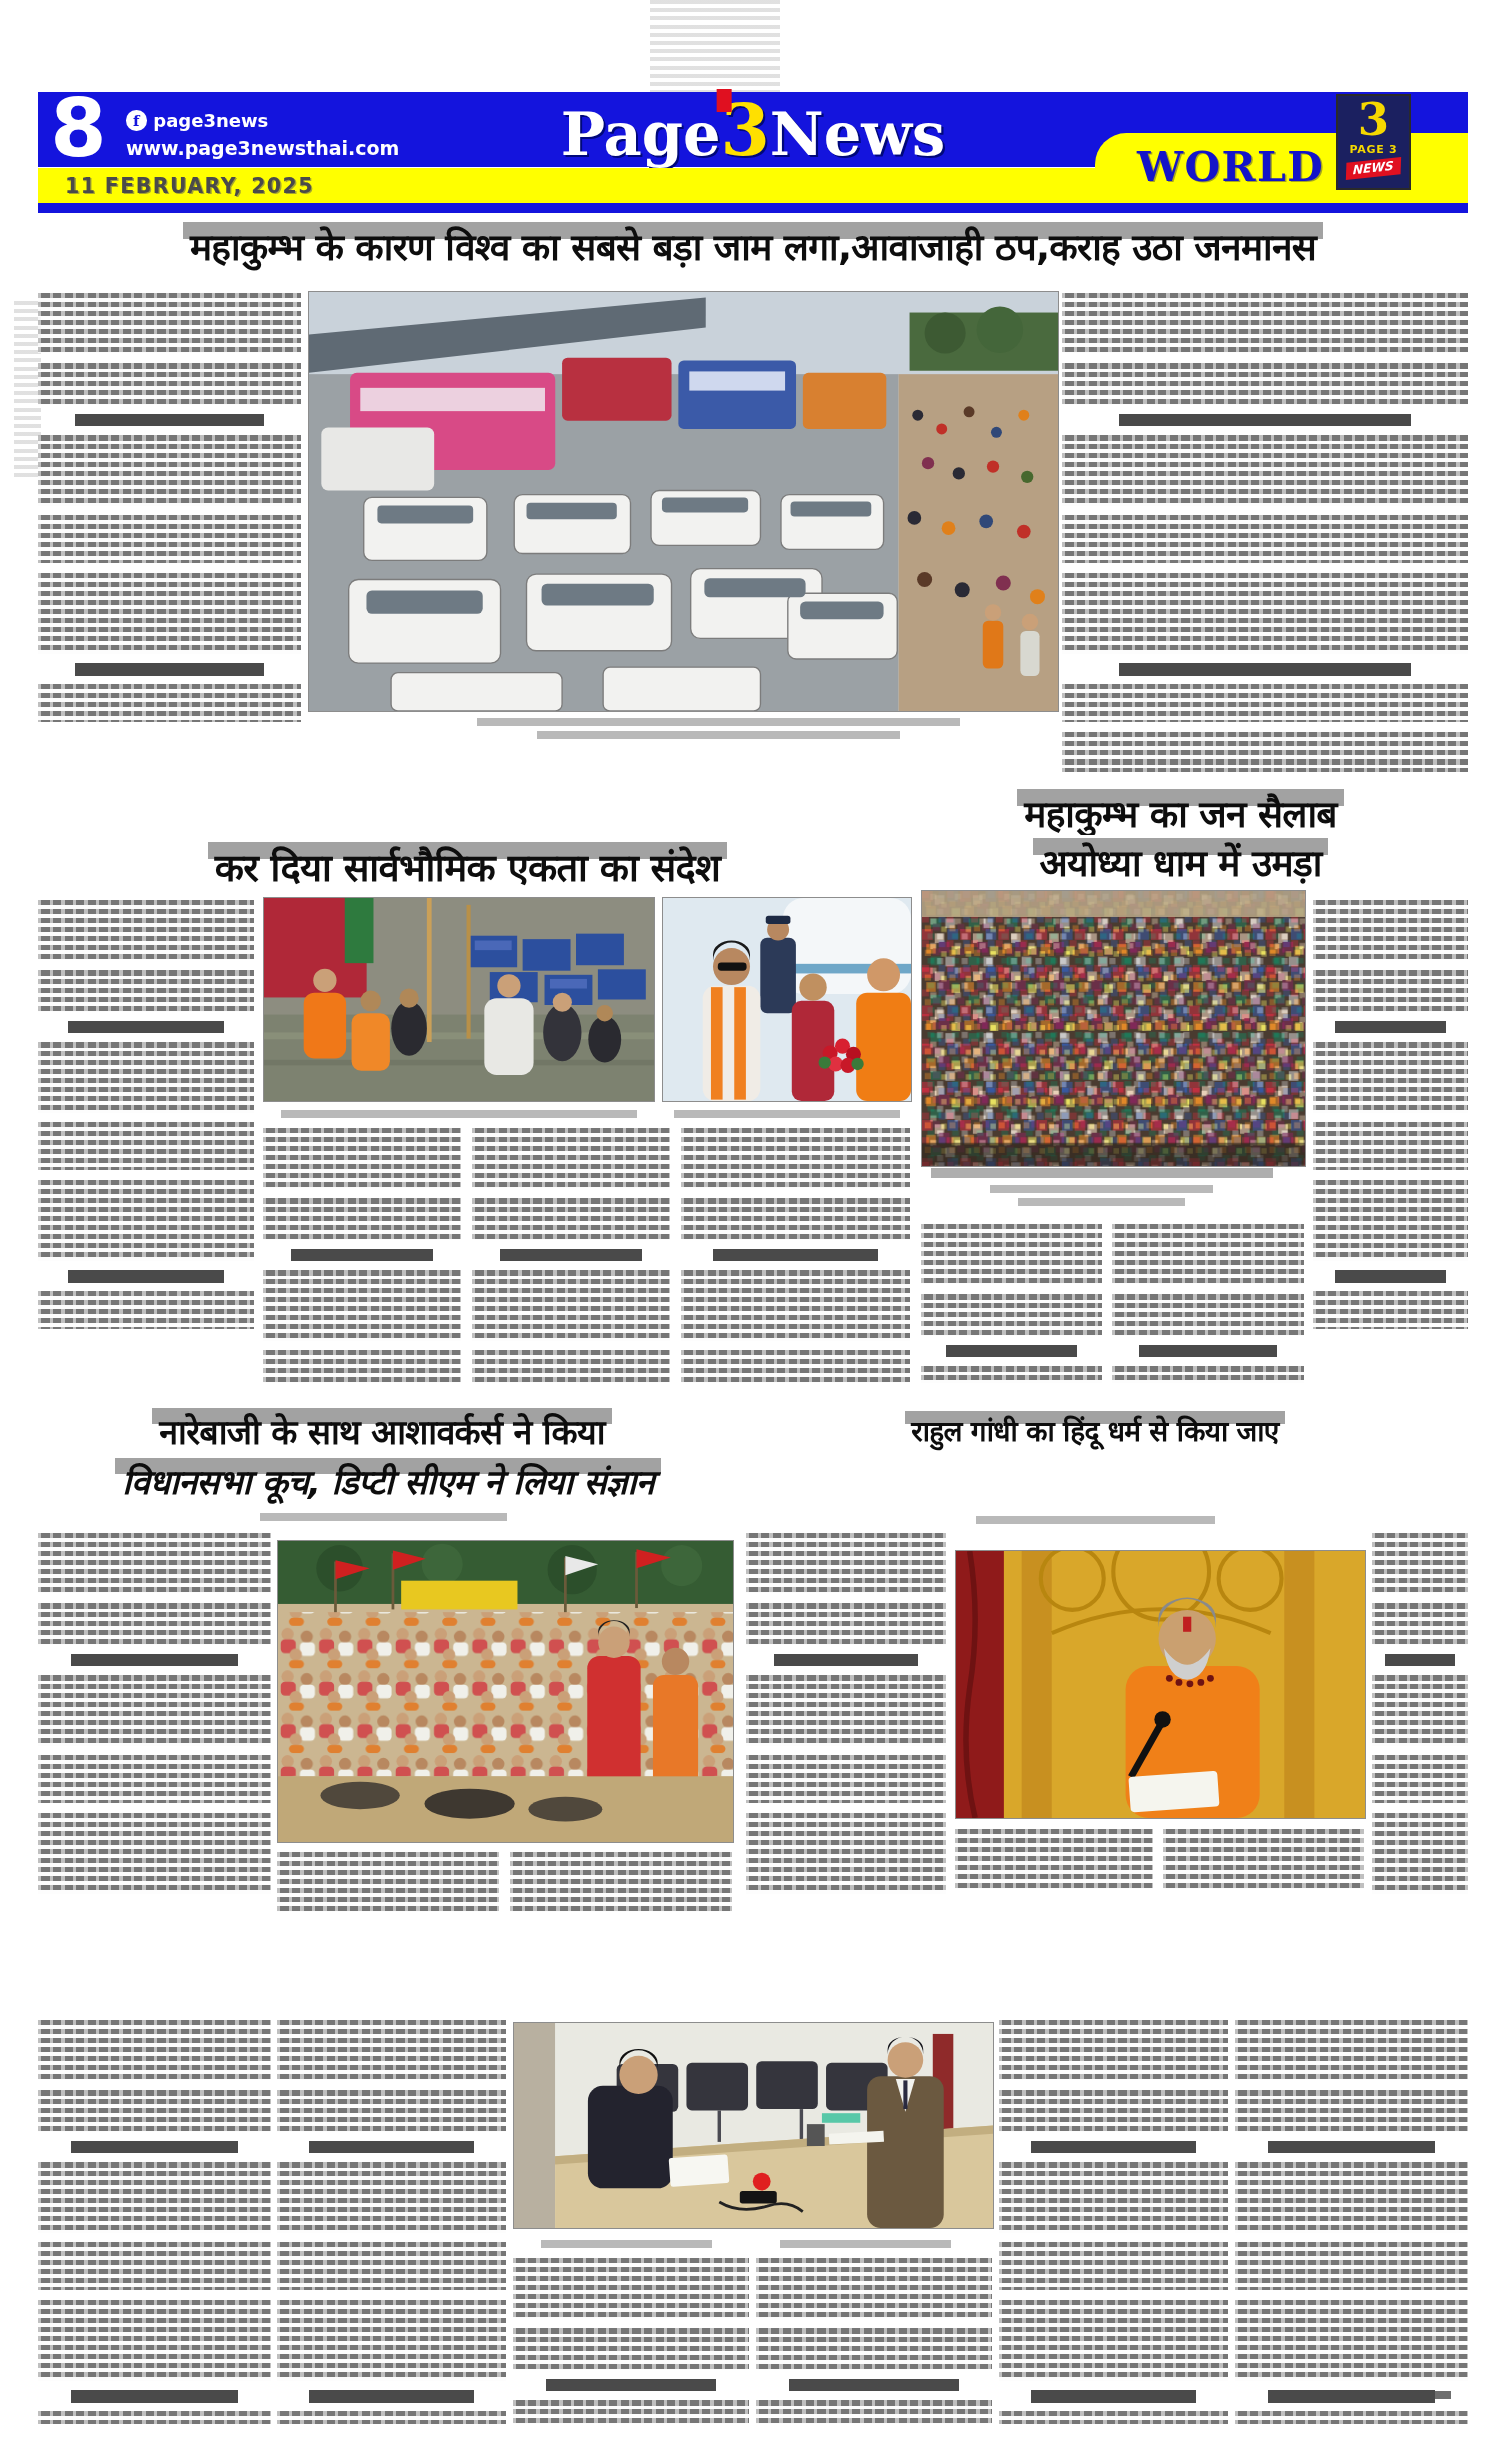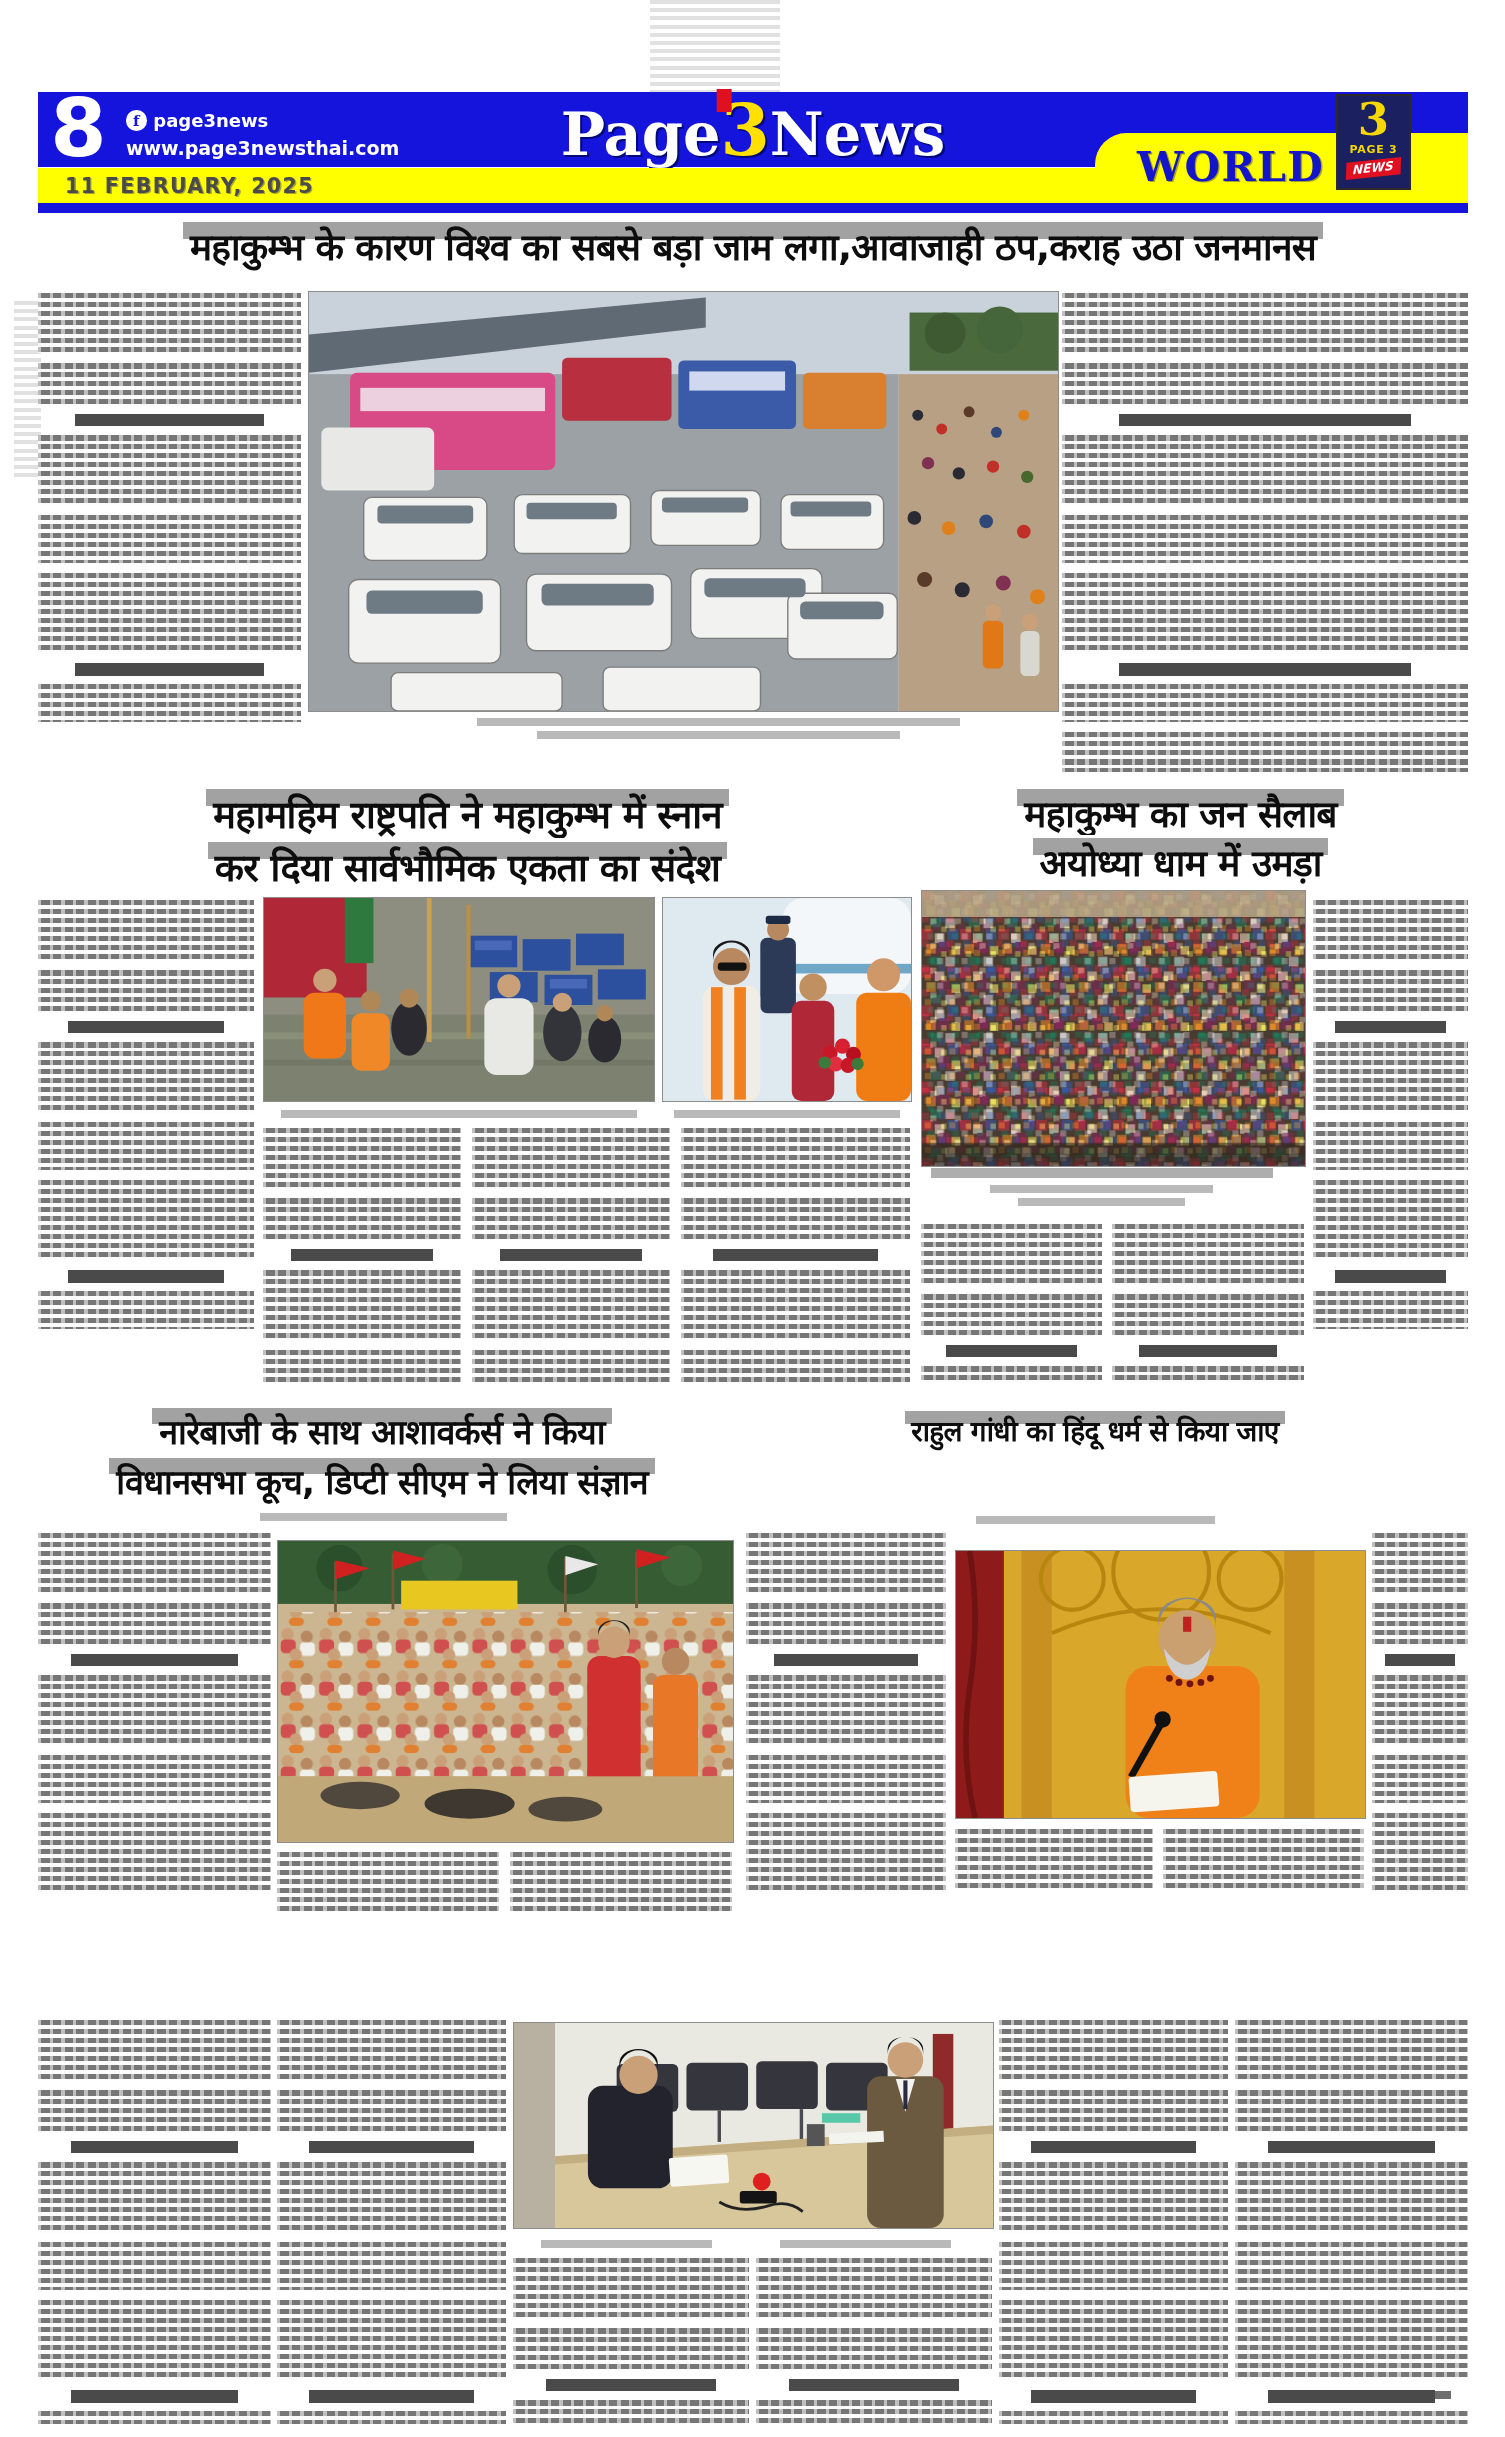--- a/index.html
+++ b/index.html
@@ -170,23 +170,20 @@
       <div class="simp" style="height: 42px;"></div>
       <div class="sub"></div>
       <div class="simp" style="height: 71px;"></div>
       <div class="simp" style="height: 48px;"></div>
       <div class="simp" style="height: 81px;"></div>
       <div class="sub"></div>
       <div class="simp" style="height: 38px;"></div>
       <div class="simp" style="height: 66px;"></div>
     </div>
 
-  <div class="hl abs" style="left:38px;top:787px;width:859px;height:51px;font-size:38px;">
-    <span>महामहिम राष्ट्रपति ने महाकुम्भ में स्नान</span>
-  </div>
   <div class="hl abs" style="left:38px;top:840px;width:859px;height:51px;font-size:38px;">
     <span>कर दिया सार्वभौमिक एकता का संदेश</span>
   </div>
   <div class="hl abs" style="left:917px;top:787px;width:527px;height:48px;font-size:37px;">
     <span>महाकुम्भ का जन सैलाब</span>
   </div>
   <div class="hl abs" style="left:917px;top:836px;width:527px;height:48px;font-size:37px;">
     <span>अयोध्या धाम में उमड़ा</span>
   </div>
   <div class="abs" style="left:986px;top:887px;width:390px;">
@@ -343,21 +340,21 @@
   <div class="simcol abs" style="left:1112px;top:1224px;width:192px;height:159px;">
       <div class="simp" style="height: 60px;"></div>
       <div class="simp" style="height: 42px;"></div>
       <div class="sub"></div>
       <div class="simp" style="height: 71px;"></div>
     </div>
 
   <div class="hl abs" style="left:38px;top:1408px;width:688px;height:47px;font-size:34px;">
     <span>नारेबाजी के साथ आशावर्कर्स ने किया</span>
   </div>
-  <div class="hl abs" style="left:38px;top:1458px;width:688px;height:47px;font-size:34px;">
+  <div class="hl abs" style="left:44px;top:1458px;width:688px;height:47px;font-size:34px;font-style:italic;">
     <span>विधानसभा कूच, डिप्टी सीएम ने लिया संज्ञान</span>
   </div>
   <div class="abs" style="left:178px;top:1508px;width:411px;">
     <div class="capline" style="width:60%;"></div>
   </div>
   <div class="hl abs" style="left:746px;top:1411px;width:698px;height:47px;font-size:28px;">
     <span>राहुल गांधी का हिंदू धर्म से किया जाए</span>
   </div>
   <div class="abs" style="left:890px;top:1511px;width:411px;">
     <div class="capline" style="width:58%;"></div>

